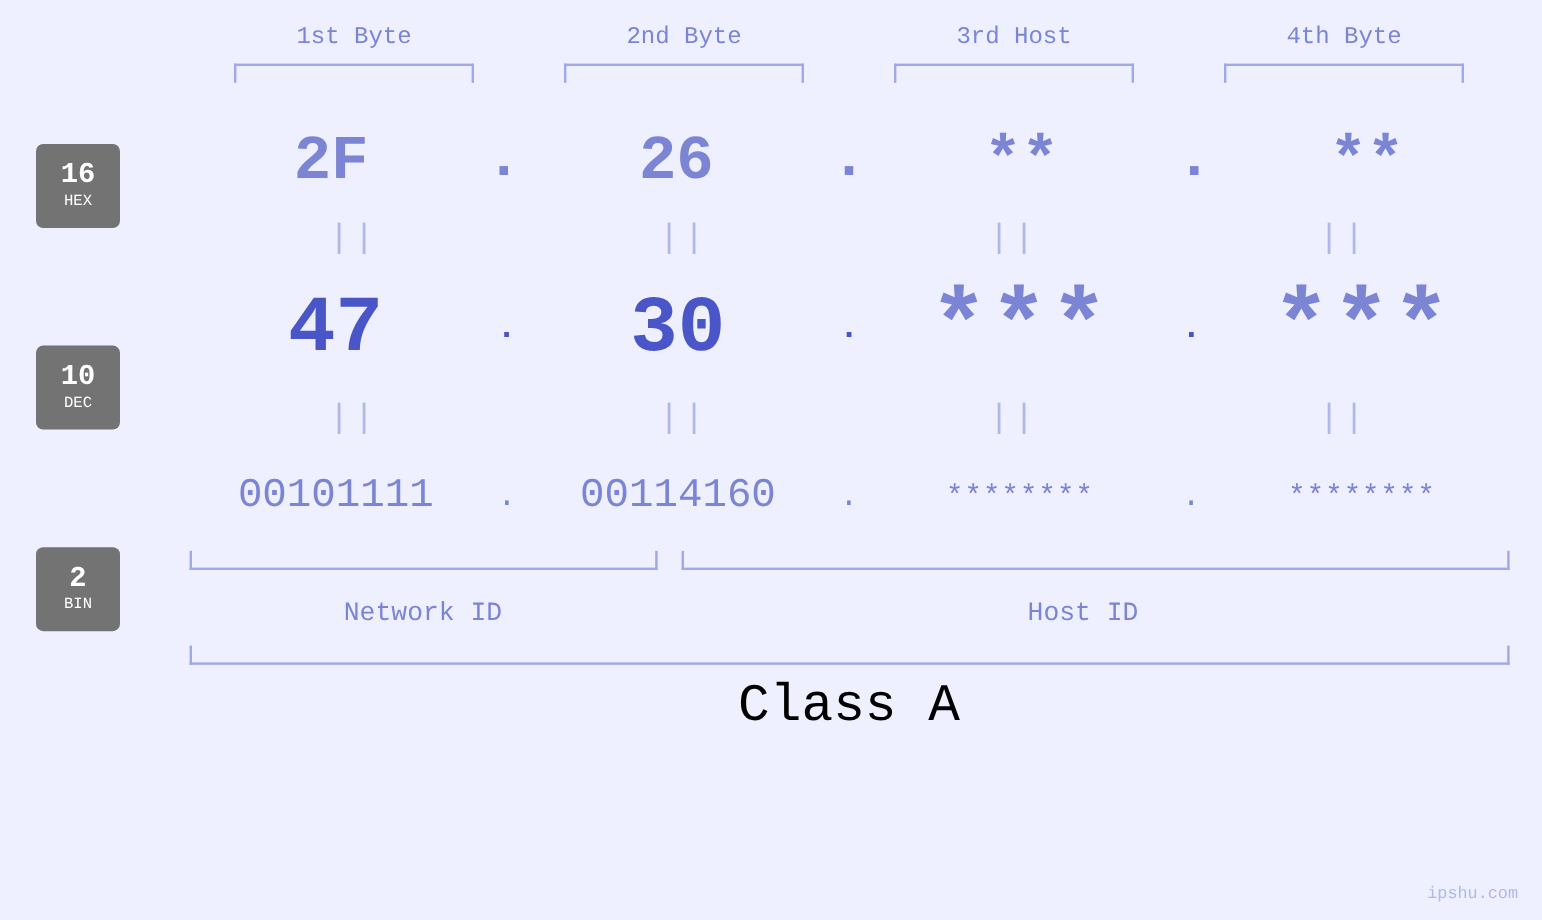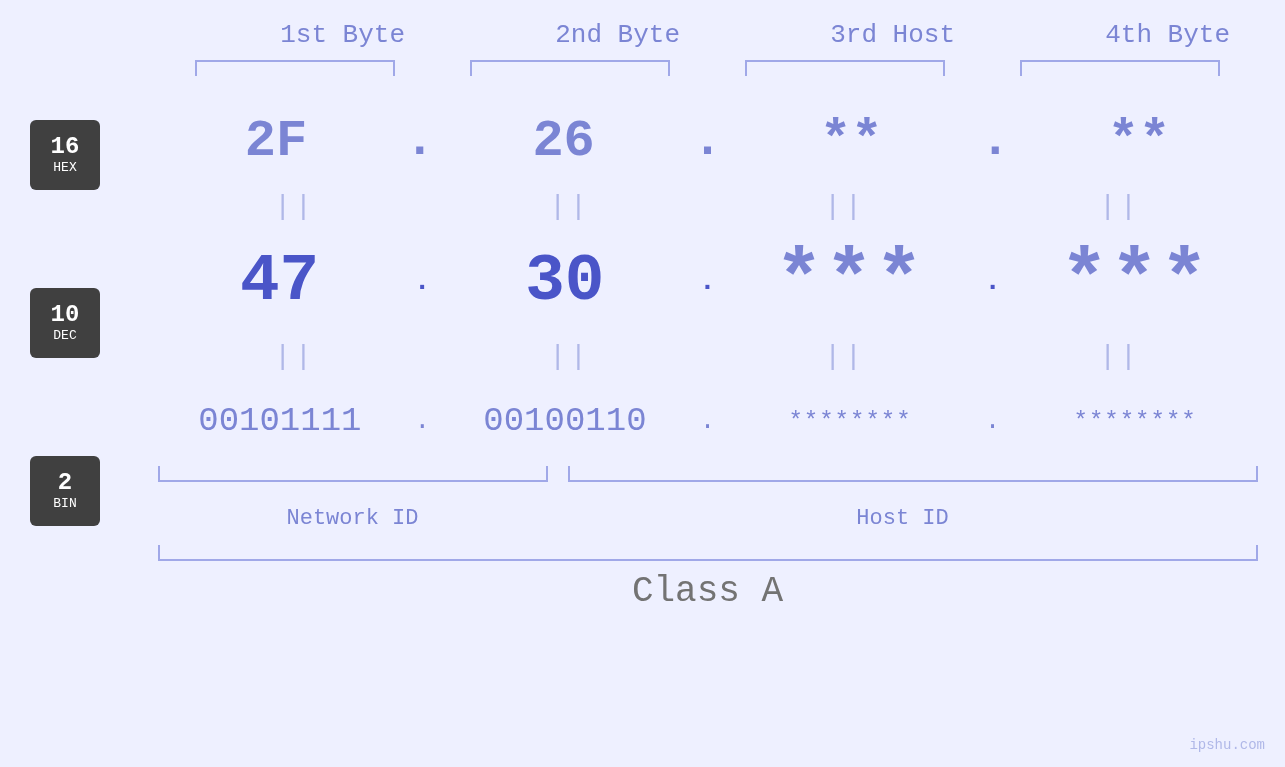--- a/index.html
+++ b/index.html
@@ -28,24 +28,24 @@
     .byte-headers {
       display: flex;
       width: 1100px;
       margin-left: 130px;
       justify-content: space-around;
       margin-bottom: 10px;
     }
 
     .byte-header {
       color: #7b85d4;
-      font-size: 26px;
+      font-size: 20px;
       font-family: 'Courier New', Courier, monospace;
       width: 220px;
-      text-align: right;
+      text-align: center;
     }
 
     
     .bracket-row {
       display: flex;
       width: 1100px;
       margin-left: 130px;
       justify-content: space-around;
       margin-bottom: 10px;
     }
@@ -62,21 +62,21 @@
     .base-labels {
       display: flex;
       flex-direction: column;
       position: absolute;
       left: 30px;
       top: 120px;
       gap: 98px;
     }
 
     .base-badge {
-      background: #404040;
+      background: #737373;
       color: white;
       border-radius: 6px;
       width: 70px;
       height: 70px;
       display: flex;
       flex-direction: column;
       align-items: center;
       justify-content: center;
       font-family: 'Courier New', Courier, monospace;
     }
@@ -251,22 +251,22 @@
       border-bottom: 2px solid #a0a8e8;
       border-left: 2px solid #a0a8e8;
       border-right: 2px solid #a0a8e8;
       height: 16px;
     }
 
     .class-label-row {
       width: 1100px;
       margin-left: 130px;
       text-align: center;
-      color: #737373;
-      font-size: 36px;
+      color: #000000;
+      font-size: 44px;
       font-family: 'Courier New', Courier, monospace;
       margin-top: 10px;
     }
 
     
     .watermark {
       position: absolute;
       bottom: 14px;
       right: 20px;
       color: #b0b8e8;
@@ -366,21 +366,21 @@
       <div class="equals-cell">||</div>
       <div class="equals-cell">||</div>
     </div>
 
     <div class="bin-row">
       <div class="byte-cell">
         <span class="bin-value">00101111</span>
       </div>
       <span style="color:#7b85d4;font-size:26px;">.</span>
       <div class="byte-cell">
-        <span class="bin-value">00100110</span>
+        <span class="bin-value">00114160</span>
       </div>
       <span style="color:#7b85d4;font-size:26px;">.</span>
       <div class="byte-cell">
         <span class="bin-value-masked">********</span>
       </div>
       <span style="color:#7b85d4;font-size:26px;">.</span>
       <div class="byte-cell">
         <span class="bin-value-masked">********</span>
       </div>
     </div>

